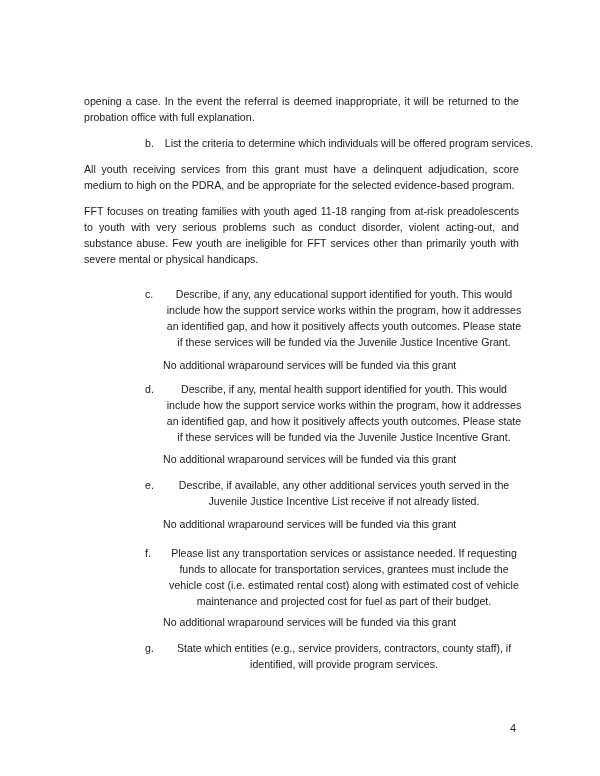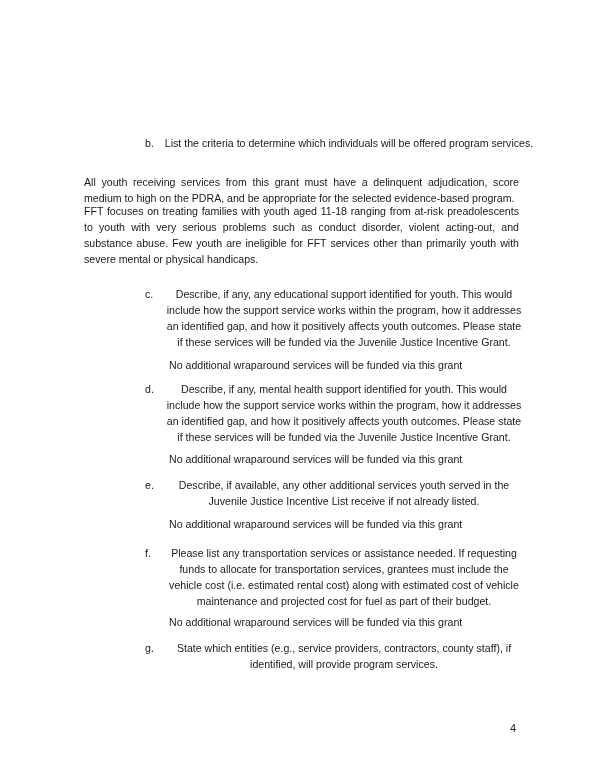--- a/index.html
+++ b/index.html
@@ -3,35 +3,36 @@
 <meta charset="utf-8">
 <style>
   html, body { margin: 0; padding: 0; background: #ffffff; }
   body { width: 600px; height: 776px; position: relative; overflow: hidden;
          font-family: "Liberation Sans", sans-serif; color: #1a1a1a; font-size: 10.6px; line-height: 16px; }
   .page { position: absolute; left: 0; top: 0; width: 600px; height: 776px; }
   .para { position: absolute; left: 84px; width: 435px; text-align: justify; }
   .item { position: absolute; left: 145px; width: 380px; }
   .marker { position: absolute; left: 0; top: 0; }
   .item-text { margin-left: 18px; text-align: center; }
-  .answer { position: absolute; left: 163px; width: 360px; margin-left: 6px; }
+  .answer { position: absolute; left: 163px; width: 360px; }
   .page-num { position: absolute; left: 510px; top: 720px; font-size: 11px; }
 </style>
 </head>
 <body>
 
 <div class="page">
 
+  <div class="para" style="top:93px;">opening a case. In the event the referral is deemed inappropriate, it will be returned to the probation office with full explanation.</div>
 
   <div class="item" style="top:135px; width:390px;">
     <span class="marker">b.</span>
     <div class="item-text">List the criteria to determine which individuals will be offered program services.</div>
   </div>
 
-  <div class="para" style="top:174px;">All youth receiving services from this grant must have a delinquent adjudication, score medium to high on the PDRA, and be appropriate for the selected evidence-based program.</div>
+  <div class="para" style="top:161px;">All youth receiving services from this grant must have a delinquent adjudication, score medium to high on the PDRA, and be appropriate for the selected evidence-based program.</div>
 
   <div class="para" style="top:203px;">FFT focuses on treating families with youth aged 11-18 ranging from at-risk preadolescents to youth with very serious problems such as conduct disorder, violent acting-out, and substance abuse.  Few youth are ineligible for FFT services other than primarily youth with severe mental or physical handicaps.</div>
 
   <div class="item" style="top:286px;">
     <span class="marker">c.</span>
     <div class="item-text">Describe, if any, any educational support identified for youth. This would include how the support service works within the program, how it addresses an identified gap, and how it positively affects youth outcomes. Please state if these services will be funded via the Juvenile Justice Incentive Grant.</div>
   </div>
   <div class="answer" style="top:357px;">No additional wraparound services will be funded via this grant</div>
 
   <div class="item" style="top:381px;">

